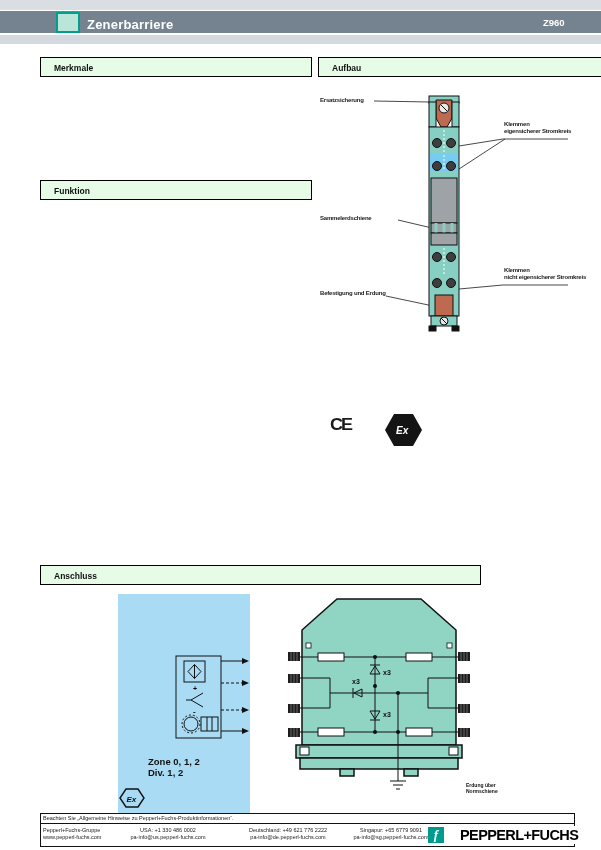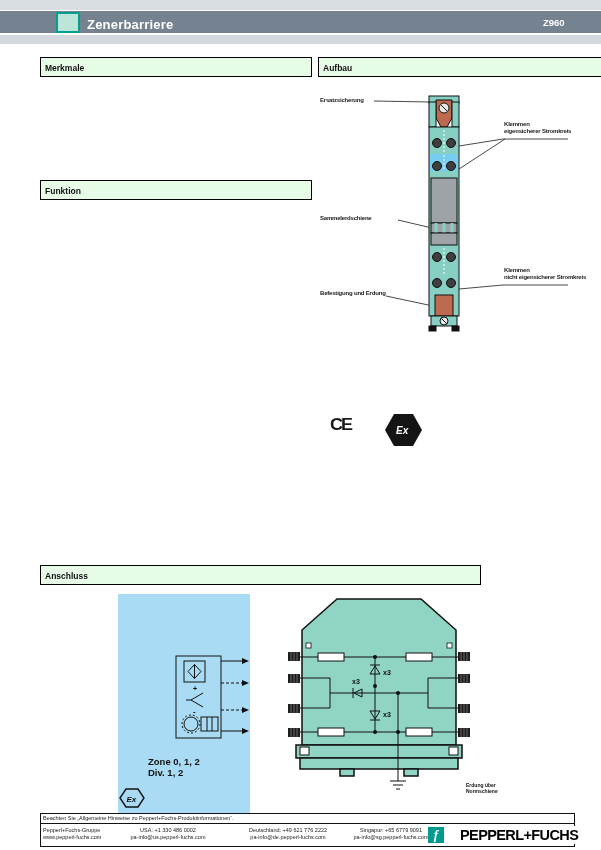--- a/index.html
+++ b/index.html
@@ -8,21 +8,21 @@
   .abs{position:absolute;}
   
   .strip1{left:0;top:0;width:601px;height:10px;background:#D9DEE3;}
   .hbar{left:0;top:11px;width:601px;height:22px;background:#75828F;}
   .strip2{left:0;top:35px;width:601px;height:9px;background:#D3D9DE;}
   .logo-box{left:56px;top:12px;width:20px;height:17px;background:#BCE5DA;border:2px solid #00A08C;}
   .hdr-title{left:87px;top:17px;color:#fff;font-weight:bold;font-size:13px;letter-spacing:.2px;}
   .hdr-code{left:543px;top:17px;color:#fff;font-weight:bold;font-size:9.5px;}
   
   .sec{background:#E6FCE7;border:1px solid #000;height:20px;line-height:20px;
-       font-weight:bold;font-size:8.5px;padding-left:4px;box-sizing:border-box;}
+       font-weight:bold;font-size:8.5px;padding-left:13px;box-sizing:border-box;}
   
   .lbl{font-size:6px;font-weight:bold;line-height:7px;white-space:nowrap;letter-spacing:-.2px;color:#1a1a1a;}
   .ce{font-size:18px;font-weight:bold;letter-spacing:-2px;color:#1a1a1a;transform:scaleY(.95);}
   
   .bluepanel{left:118px;top:594px;width:132px;height:219px;background:#A9DCF4;}
   .zonetext{font-size:9.5px;font-weight:bold;line-height:11px;color:#111;}
   
   .fbox{left:40px;top:813px;width:535px;height:34px;border:1px solid #111;box-sizing:border-box;}
   .fnotice{left:43px;top:815px;font-size:5.5px;color:#222;}
   .frule{left:40px;top:823px;width:535px;height:0;border-top:1px solid #111;}

